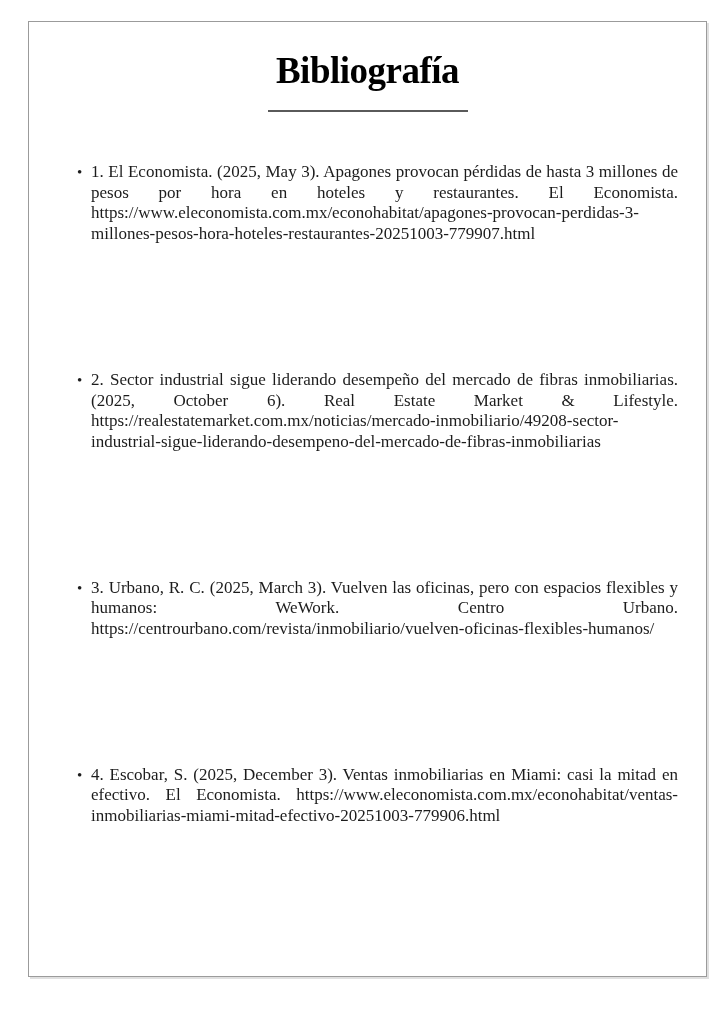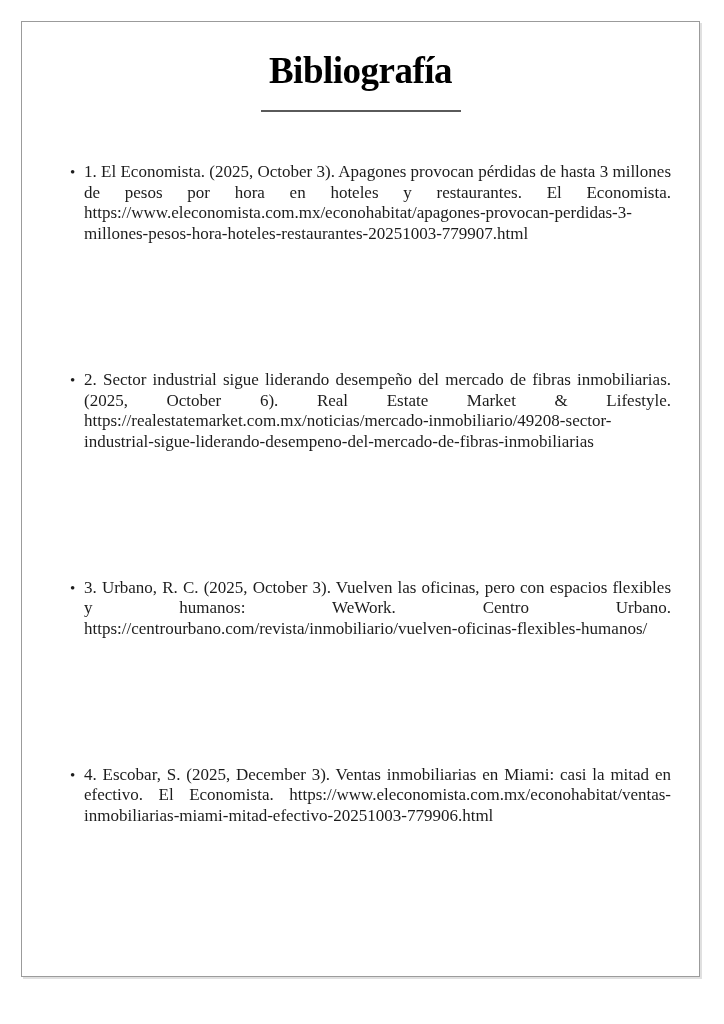--- a/index.html
+++ b/index.html
@@ -9,21 +9,21 @@
   }
   body {
     position: relative;
     width: 724px;
     height: 1024px;
     font-family: "Liberation Serif", "DejaVu Serif", serif;
     overflow: hidden;
   }
   .page {
     position: absolute;
-    left: 21px;
+    left: 28px;
     top: 21px;
     width: 679px;
     height: 956px;
     box-sizing: border-box;
     background: #ffffff;
     border: 1px solid #9b9b9b;
     box-shadow: 2px 2px 0 rgba(0,0,0,0.12);
   }
   .page-title {
     margin: 27px 0 0 0;
@@ -72,31 +72,31 @@
 <div class="page">
 
   <h1 class="page-title">Bibliografía</h1>
 
   <div class="title-divider"></div>
 
   <ul class="bib-list">
 
     <li class="bib-entry">
       <span class="bullet">•</span>
-      <span class="entry-text">1. El Economista. (2025, October 3). Apagones provocan pérdidas de hasta 3 millones de pesos por hora en hoteles y restaurantes. El Economista. https://www.eleconomista.com.mx/econohabitat/apagones-provocan-perdidas-3-millones-pesos-hora-hoteles-restaurantes-20251003-779907.html</span>
+      <span class="entry-text">1. El Economista. (2025, May 3). Apagones provocan pérdidas de hasta 3 millones de pesos por hora en hoteles y restaurantes. El Economista. https://www.eleconomista.com.mx/econohabitat/apagones-provocan-perdidas-3-millones-pesos-hora-hoteles-restaurantes-20251003-779907.html</span>
     </li>
 
     <li class="bib-entry">
       <span class="bullet">•</span>
       <span class="entry-text">2. Sector industrial sigue liderando desempeño del mercado de fibras inmobiliarias. (2025, October 6). Real Estate Market &amp; Lifestyle. https://realestatemarket.com.mx/noticias/mercado-inmobiliario/49208-sector-industrial-sigue-liderando-desempeno-del-mercado-de-fibras-inmobiliarias</span>
     </li>
 
     <li class="bib-entry">
       <span class="bullet">•</span>
-      <span class="entry-text">3. Urbano, R. C. (2025, October 3). Vuelven las oficinas, pero con espacios flexibles y humanos: WeWork. Centro Urbano. https://centrourbano.com/revista/inmobiliario/vuelven-oficinas-flexibles-humanos/</span>
+      <span class="entry-text">3. Urbano, R. C. (2025, March 3). Vuelven las oficinas, pero con espacios flexibles y humanos: WeWork. Centro Urbano. https://centrourbano.com/revista/inmobiliario/vuelven-oficinas-flexibles-humanos/</span>
     </li>
 
     <li class="bib-entry">
       <span class="bullet">•</span>
       <span class="entry-text">4. Escobar, S. (2025, December 3). Ventas inmobiliarias en Miami: casi la mitad en efectivo. El Economista. https://www.eleconomista.com.mx/econohabitat/ventas-inmobiliarias-miami-mitad-efectivo-20251003-779906.html</span>
     </li>
 
   </ul>
 </div>
 

